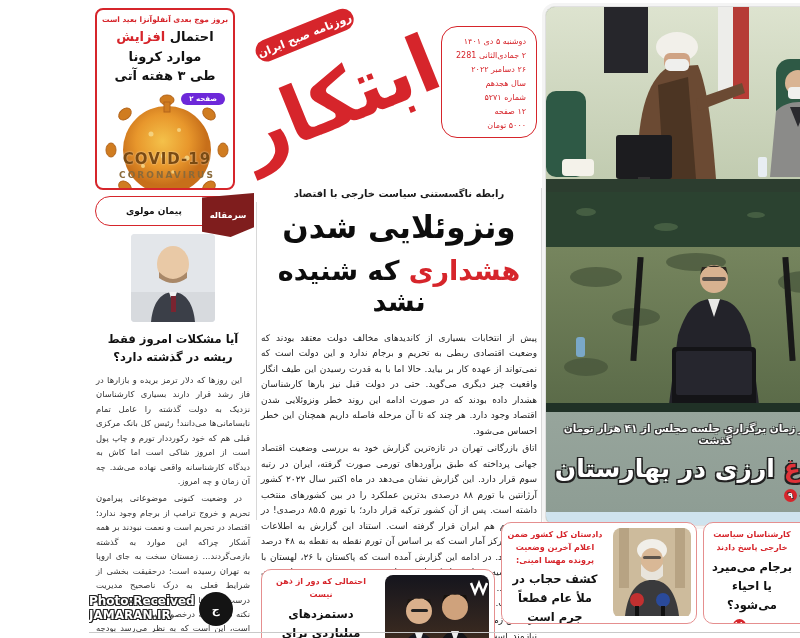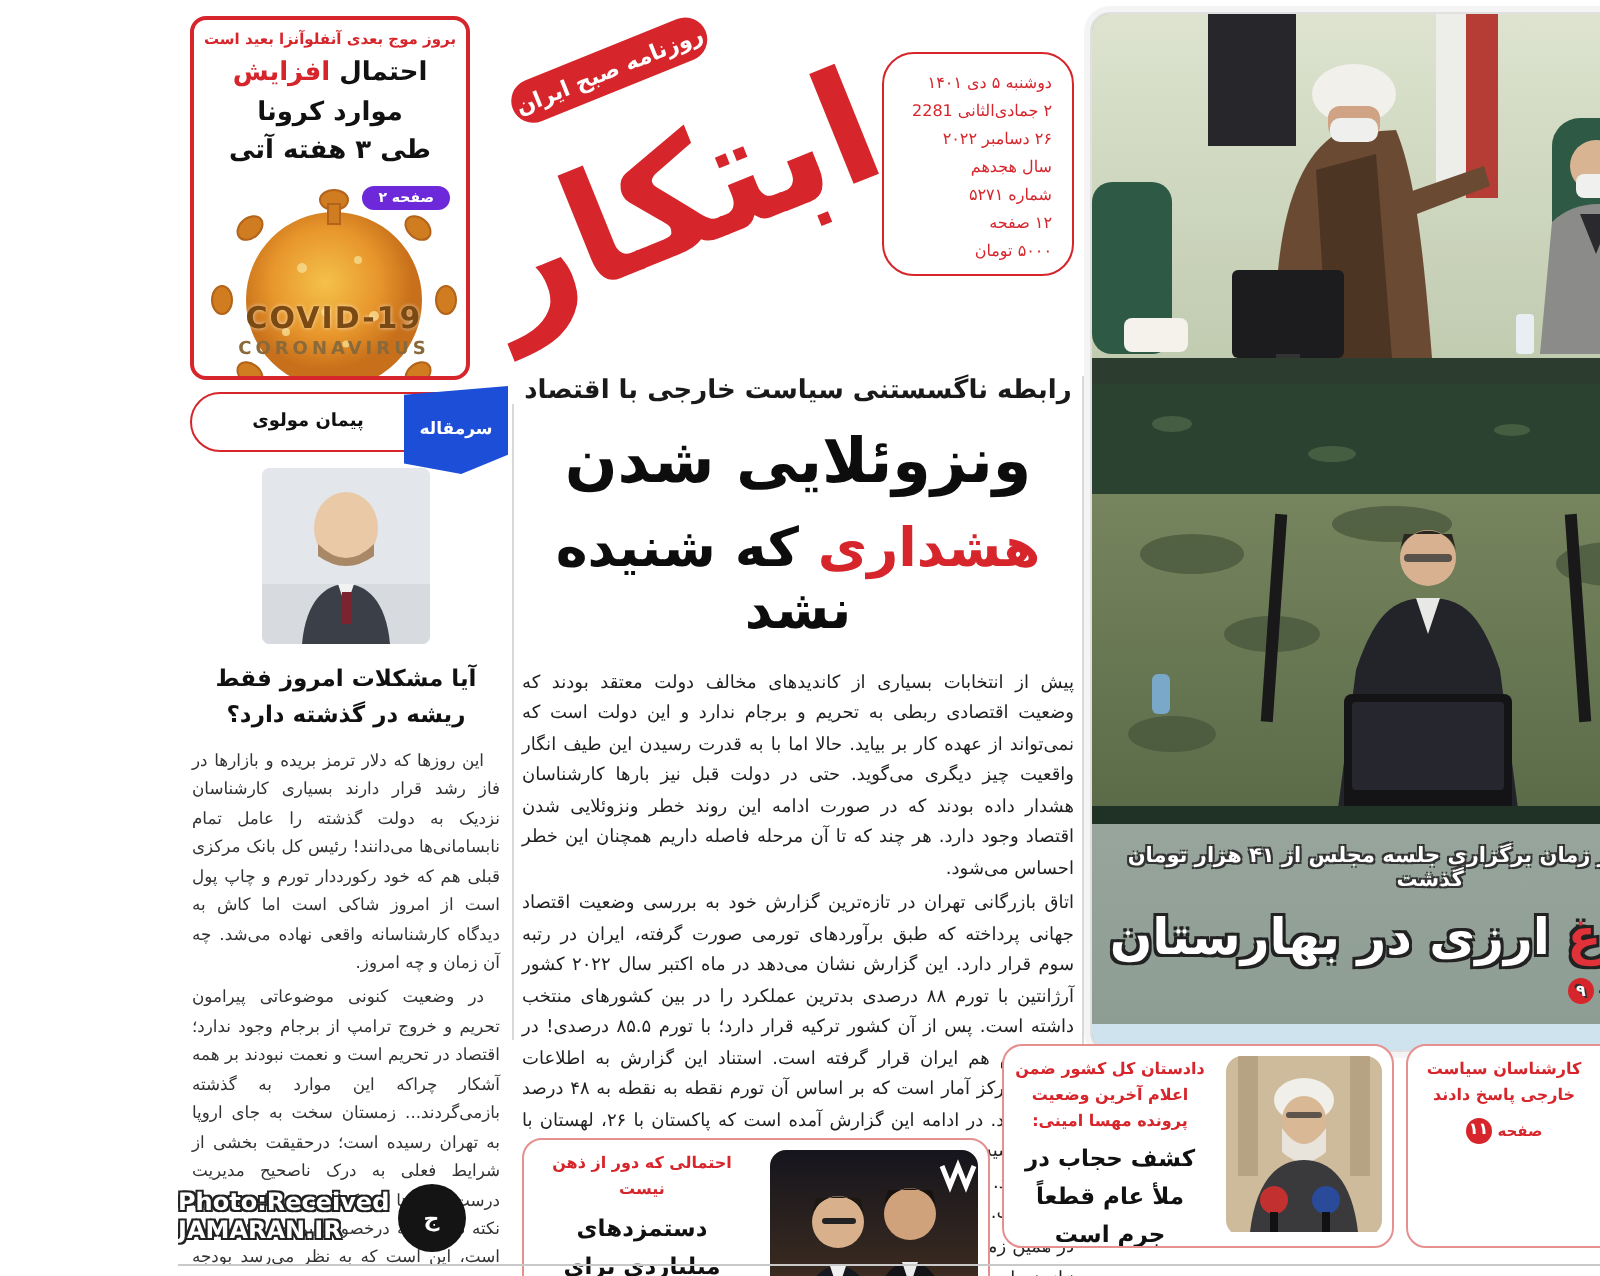--- a/index.html
+++ b/index.html
@@ -41,32 +41,32 @@
   .caption-line{margin-top:10px;font-size:10.5px;font-weight:bold;color:#fff;
     text-shadow:1px 1px 0 #333,-1px -1px 0 #333,1px -1px 0 #333,-1px 1px 0 #333;}
   .photo-headline{margin-top:8px;font-size:25px;font-weight:bold;color:#fff;
     text-shadow:1.5px 1.5px 0 #222,-1.5px -1.5px 0 #222,1.5px -1.5px 0 #222,-1.5px 1.5px 0 #222;}
   .photo-page{margin-top:6px;font-size:8px;font-weight:bold;color:#fff;
     text-shadow:1px 1px 0 #333,-1px -1px 0 #333;display:flex;gap:3px;align-items:center;
     justify-content:flex-start;padding-right:60px;}
   .blue-strip{position:absolute;left:0;right:0;bottom:0;height:13px;background:#cfe3ee;}
   
   .center-col{position:absolute;left:172px;top:188px;width:276px;height:332px;text-align:center;}
-  .story-kicker{font-size:13px;font-weight:bold;color:#1a1a1a;}
+  .story-kicker{font-size:10px;font-weight:bold;color:#1a1a1a;}
   .headline1{font-size:31px;font-weight:bold;color:#0d0d0d;margin-top:10px;letter-spacing:-1px;}
   .headline2{font-size:27px;font-weight:bold;color:#0d0d0d;margin-top:10px;letter-spacing:-1px;}
   .story-body{margin-top:14px;text-align:justify;font-size:9px;color:#222;line-height:1.72;}
   .story-body p{margin:0 0 2px 0;}
   
   .editorial{position:absolute;left:4px;top:196px;width:160px;height:436px;}
   .ed-header{position:relative;height:30px;border:1.5px solid #d6252b;border-radius:15px;
     box-sizing:border-box;margin-left:2px;margin-right:2px;}
   .ed-author{position:absolute;left:14px;right:52px;top:0;bottom:0;display:flex;
     align-items:center;justify-content:center;font-size:9px;font-weight:bold;color:#111;}
-  .ed-ribbon{position:absolute;right:-4px;top:-4px;width:52px;height:44px;background:#1d4ed8;
+  .ed-ribbon{position:absolute;right:-4px;top:-4px;width:52px;height:44px;background:#7f1d1d;
     clip-path:polygon(0 10%,100% 0,100% 78%,55% 100%,0 88%);display:flex;align-items:center;
     justify-content:center;color:#fff;font-size:8.5px;font-weight:bold;}
   .ed-photo{display:block;margin:8px auto 0 auto;width:84px;height:88px;border-radius:4px;
     overflow:hidden;background:#e4e7ea;}
   .ed-title{margin-top:8px;text-align:center;font-size:11.5px;font-weight:bold;color:#111;line-height:1.6;}
   .ed-body{margin-top:6px;font-size:8.4px;color:#333;line-height:1.72;text-align:justify;
     padding:0 3px;}
   .ed-body p{margin:0 0 3px 0;text-indent:8px;}
   
   .watermark{position:absolute;left:0px;top:592px;display:flex;align-items:center;gap:4px;z-index:5;}
@@ -380,20 +380,21 @@
         </g>
         <g fill="#f3efe8" stroke="#999" stroke-width="0.6">
           <path d="M2,66 L4,56 Q5,52 7,56 L9,66 Z"></path>
           <path d="M42,66 L44,58 Q46,54 48,58 L50,66 Z"></path>
           <path d="M64,66 L66,52 Q68,48 70,52 L72,66 Z"></path>
         </g>
       </svg>
     </div>
     <div class="txt">
       <div class="b-kicker">کارشناسان سیاست خارجی پاسخ دادند</div>
+      <div class="b-title">برجام می‌میرد یا احیاء می‌شود؟</div>
       <div class="b-page">
         <span>صفحه</span>
         <span class="badge-circle">۱۱</span>
       </div>
     </div>
   </div>
 
   <div class="vline" style="left:167px;top:202px;height:318px;"></div>
   <div class="vline" style="left:452px;top:188px;height:334px;"></div>
   <div class="bottom-line"></div>

